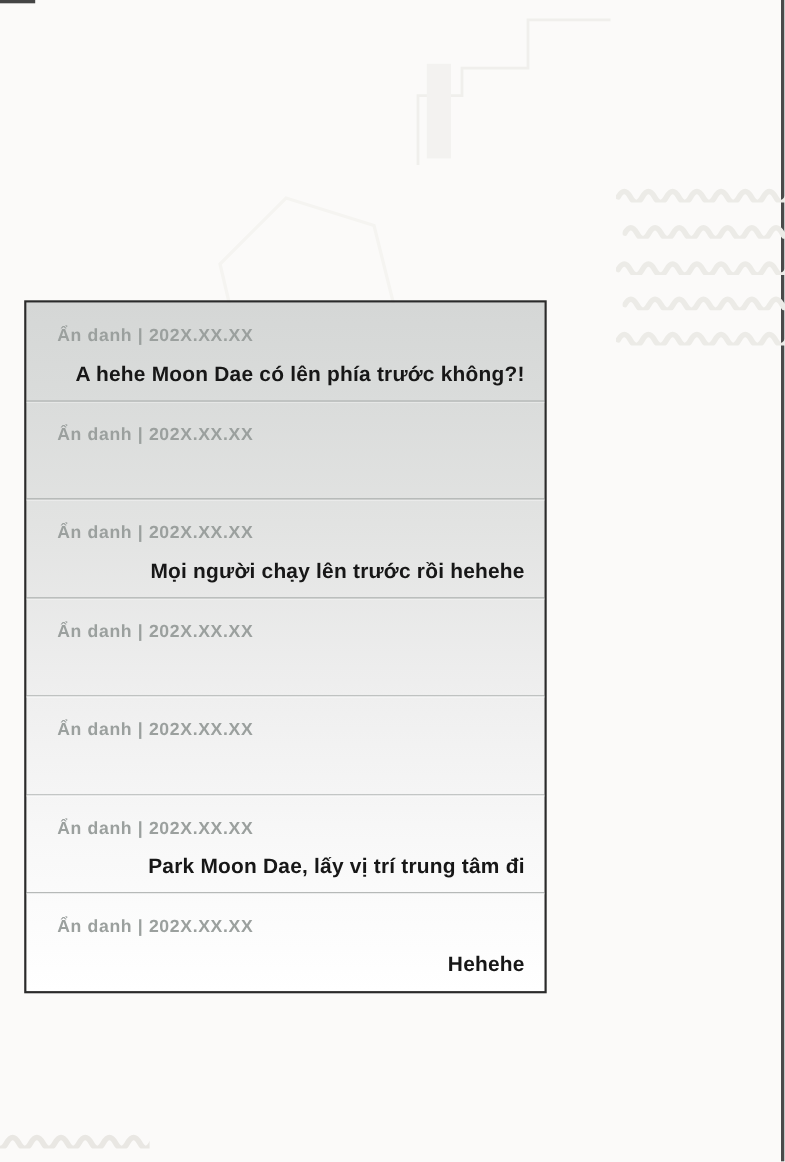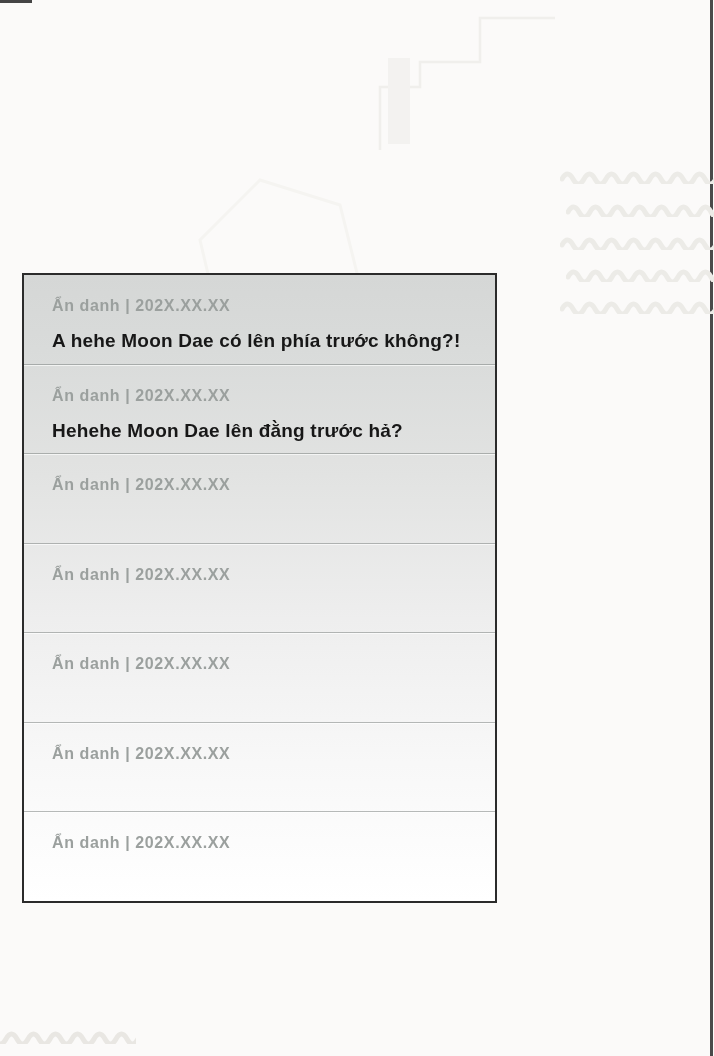--- a/index.html
+++ b/index.html
@@ -28,21 +28,21 @@
   .msg + .msg{
     border-top:1px solid rgba(125,132,130,0.55);
     box-shadow:inset 0 1px 0 rgba(255,255,255,0.65);
   }
   .msg-meta{
     color:#9ba09e;font-size:16px;font-weight:600;letter-spacing:0.6px;
     line-height:22px;white-space:nowrap;
   }
   .msg-text{
     margin-top:11px;color:#171717;font-size:19px;font-weight:700;
-    letter-spacing:0.2px;line-height:26px;white-space:nowrap;
+    letter-spacing:0.2px;line-height:26px;white-space:nowrap;text-align:right;
   }
 </style>
 </head>
 <body>
 
 <div class="deco edge-top-left"></div>
 <div class="deco edge-right"></div>
 
 <svg class="deco" style="left:370px;top:0;" width="200" height="160" viewBox="0 0 200 160">
   <polyline points="185,18 110,18 110,62 50,62 50,87 10,87 10,150" fill="none" stroke="#f0efec" stroke-width="2.5"></polyline>
@@ -76,36 +76,38 @@
 
 <div class="chat-panel">
 
   <div class="msg">
     <div class="msg-meta">Ẩn danh | 202X.XX.XX</div>
     <div class="msg-text">A hehe Moon Dae có lên phía trước không?!</div>
   </div>
 
   <div class="msg">
     <div class="msg-meta">Ẩn danh | 202X.XX.XX</div>
-    <div class="msg-text">Hehehe Moon Dae lên đằng trước hả?</div>
+  </div>
+
+  <div class="msg">
+    <div class="msg-meta">Ẩn danh | 202X.XX.XX</div>
+    <div class="msg-text">Mọi người chạy lên trước rồi hehehe</div>
   </div>
 
   <div class="msg">
     <div class="msg-meta">Ẩn danh | 202X.XX.XX</div>
   </div>
 
   <div class="msg">
     <div class="msg-meta">Ẩn danh | 202X.XX.XX</div>
   </div>
 
   <div class="msg">
     <div class="msg-meta">Ẩn danh | 202X.XX.XX</div>
+    <div class="msg-text">Park Moon Dae, lấy vị trí trung tâm đi</div>
   </div>
 
   <div class="msg">
     <div class="msg-meta">Ẩn danh | 202X.XX.XX</div>
-  </div>
-
-  <div class="msg">
-    <div class="msg-meta">Ẩn danh | 202X.XX.XX</div>
+    <div class="msg-text">Hehehe</div>
   </div>
 
 </div>
 
 </body></html>

